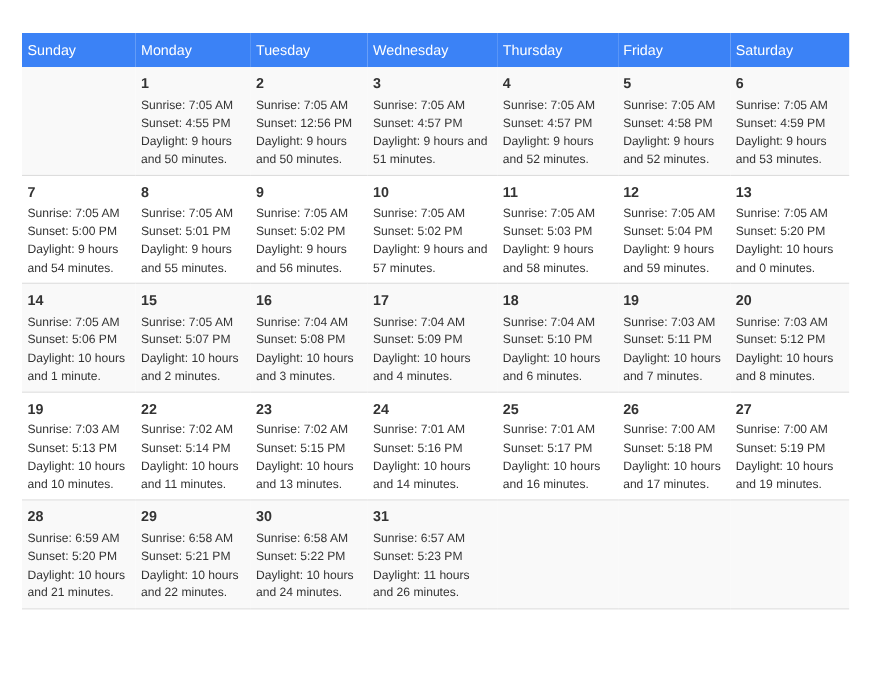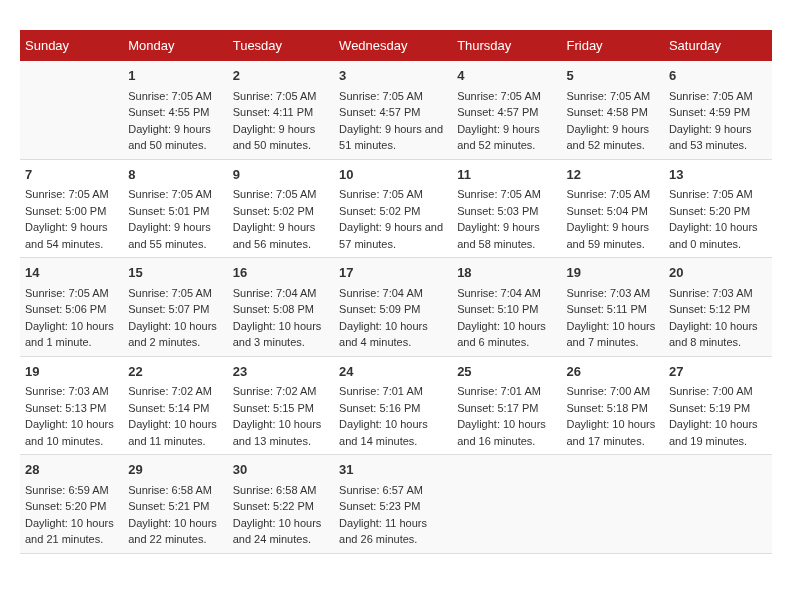--- a/index.html
+++ b/index.html
@@ -42,21 +42,21 @@
     .location {
       font-size: 16px;
       color: #555;
     }
     table {
       width: 100%;
       border-collapse: collapse;
       font-size: 11px;
     }
     thead tr {
-      background-color: #b91c1c;
+      background-color: #3b82f6;
       color: #fff;
       margin-top: 28px;
     }
     thead th {
       padding: 8px 5px;
       text-align: left;
       font-size: 13px;
       font-weight: normal;
     }
     tbody tr {
@@ -105,21 +105,21 @@
         <th>Wednesday</th>
         <th>Thursday</th>
         <th>Friday</th>
         <th>Saturday</th>
       </tr>
   </thead>
   <tbody id="calendar-body">
   <tr>
         <td></td>
         <td><span class="day-num">1</span><span>Sunrise: 7:05 AM</span><br><span>Sunset: 4:55 PM</span><br><span>Daylight: 9 hours and 50 minutes.</span></td>
-        <td><span class="day-num">2</span><span>Sunrise: 7:05 AM</span><br><span>Sunset: 4:11 PM</span><br><span>Daylight: 9 hours and 50 minutes.</span></td>
+        <td><span class="day-num">2</span><span>Sunrise: 7:05 AM</span><br><span>Sunset: 12:56 PM</span><br><span>Daylight: 9 hours and 50 minutes.</span></td>
         <td><span class="day-num">3</span><span>Sunrise: 7:05 AM</span><br><span>Sunset: 4:57 PM</span><br><span>Daylight: 9 hours and 51 minutes.</span></td>
         <td><span class="day-num">4</span><span>Sunrise: 7:05 AM</span><br><span>Sunset: 4:57 PM</span><br><span>Daylight: 9 hours and 52 minutes.</span></td>
         <td><span class="day-num">5</span><span>Sunrise: 7:05 AM</span><br><span>Sunset: 4:58 PM</span><br><span>Daylight: 9 hours and 52 minutes.</span></td>
         <td><span class="day-num">6</span><span>Sunrise: 7:05 AM</span><br><span>Sunset: 4:59 PM</span><br><span>Daylight: 9 hours and 53 minutes.</span></td>
       </tr>
       <tr>
         <td><span class="day-num">7</span><span>Sunrise: 7:05 AM</span><br><span>Sunset: 5:00 PM</span><br><span>Daylight: 9 hours and 54 minutes.</span></td>
         <td><span class="day-num">8</span><span>Sunrise: 7:05 AM</span><br><span>Sunset: 5:01 PM</span><br><span>Daylight: 9 hours and 55 minutes.</span></td>
         <td><span class="day-num">9</span><span>Sunrise: 7:05 AM</span><br><span>Sunset: 5:02 PM</span><br><span>Daylight: 9 hours and 56 minutes.</span></td>
         <td><span class="day-num">10</span><span>Sunrise: 7:05 AM</span><br><span>Sunset: 5:02 PM</span><br><span>Daylight: 9 hours and 57 minutes.</span></td>

